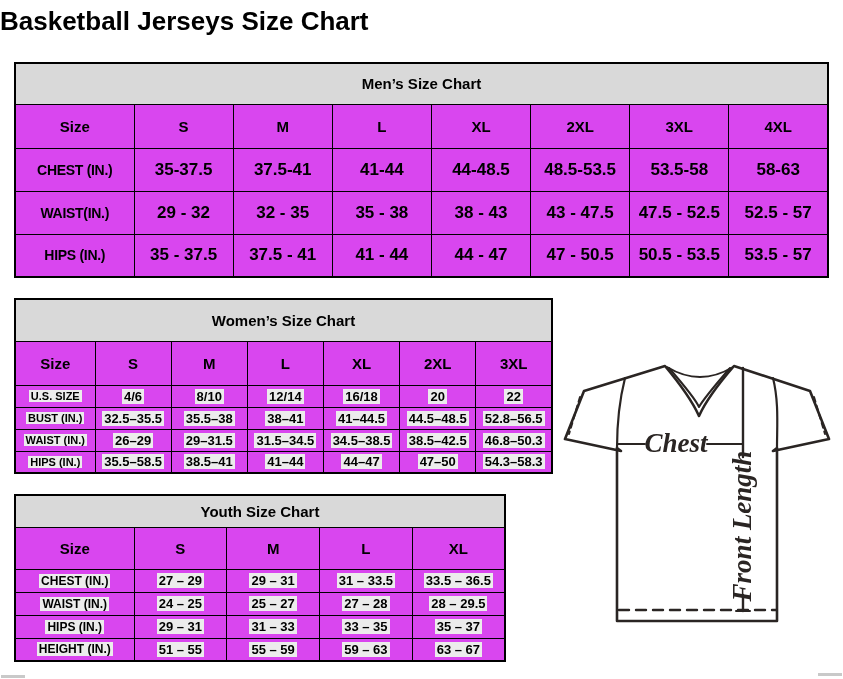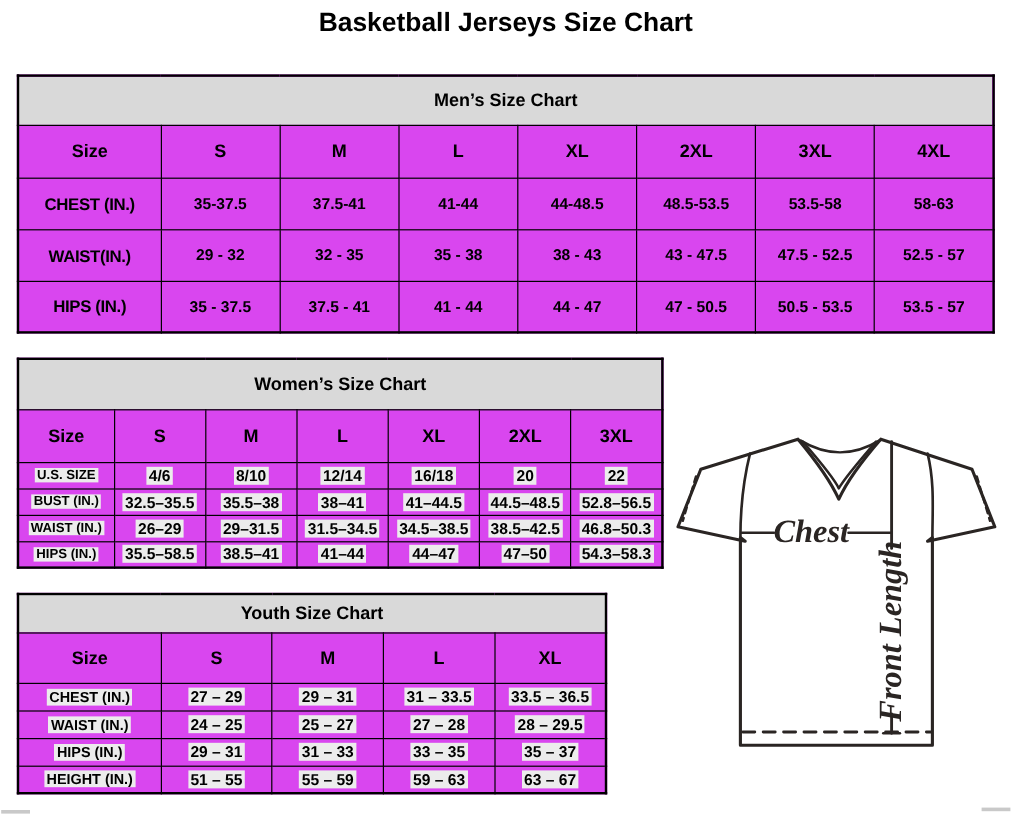--- a/index.html
+++ b/index.html
@@ -5,37 +5,37 @@
   :root{
     --header-bg:#d9d9d9;
     --hl:#ececec;
     --ink:#000000;
     --line:#2a2523;
   }
   html,body{margin:0;padding:0;background:#ffffff;}
   body{width:843px;height:679px;font-family:"Liberation Sans",sans-serif;color:#000;}
   .page{position:relative;width:843px;height:679px;overflow:hidden;background:#fff;}
   .page-title{
-    position:absolute;top:6px;left:0;width:100%;text-align:center;
-    font-size:22px;font-weight:bold;letter-spacing:0;
+    position:absolute;top:6px;left:0;width:100%;text-align:left;
+    font-size:26px;font-weight:bold;letter-spacing:0;
   }
   table.size-table{
     position:absolute;border-collapse:collapse;table-layout:fixed;
     border:2.5px solid #000;background:#d946ef;
   }
   table.size-table td{
     border:1.5px solid #000;text-align:center;vertical-align:middle;padding:0;
     overflow:hidden;white-space:nowrap;
   }
   td.tbl-title{background:var(--header-bg);font-weight:bold;font-size:15px;}
   td.col-head{font-weight:bold;font-size:15px;}
   td.row-label{font-weight:bold;}
   td.val{font-weight:bold;}
   #mens-table td.row-label{font-size:14px;letter-spacing:-0.3px;}
-  #mens-table td.val{font-size:13px;}
+  #mens-table td.val{font-size:17px;}
   #womens-table td.row-label{font-size:11px;}
   #womens-table td.val{font-size:13px;}
   #youth-table td.row-label{font-size:12px;}
   #youth-table td.val{font-size:13px;}
   .hl{background:var(--hl);padding:0 2px;}
   #mens-table{left:14px;top:62px;width:815px;}
   #womens-table{left:14px;top:298px;width:539px;}
   #youth-table{left:14px;top:494px;width:492px;}
   .jersey-svg{position:absolute;left:555px;top:354px;width:288px;height:290px;}
   .measure-label{

